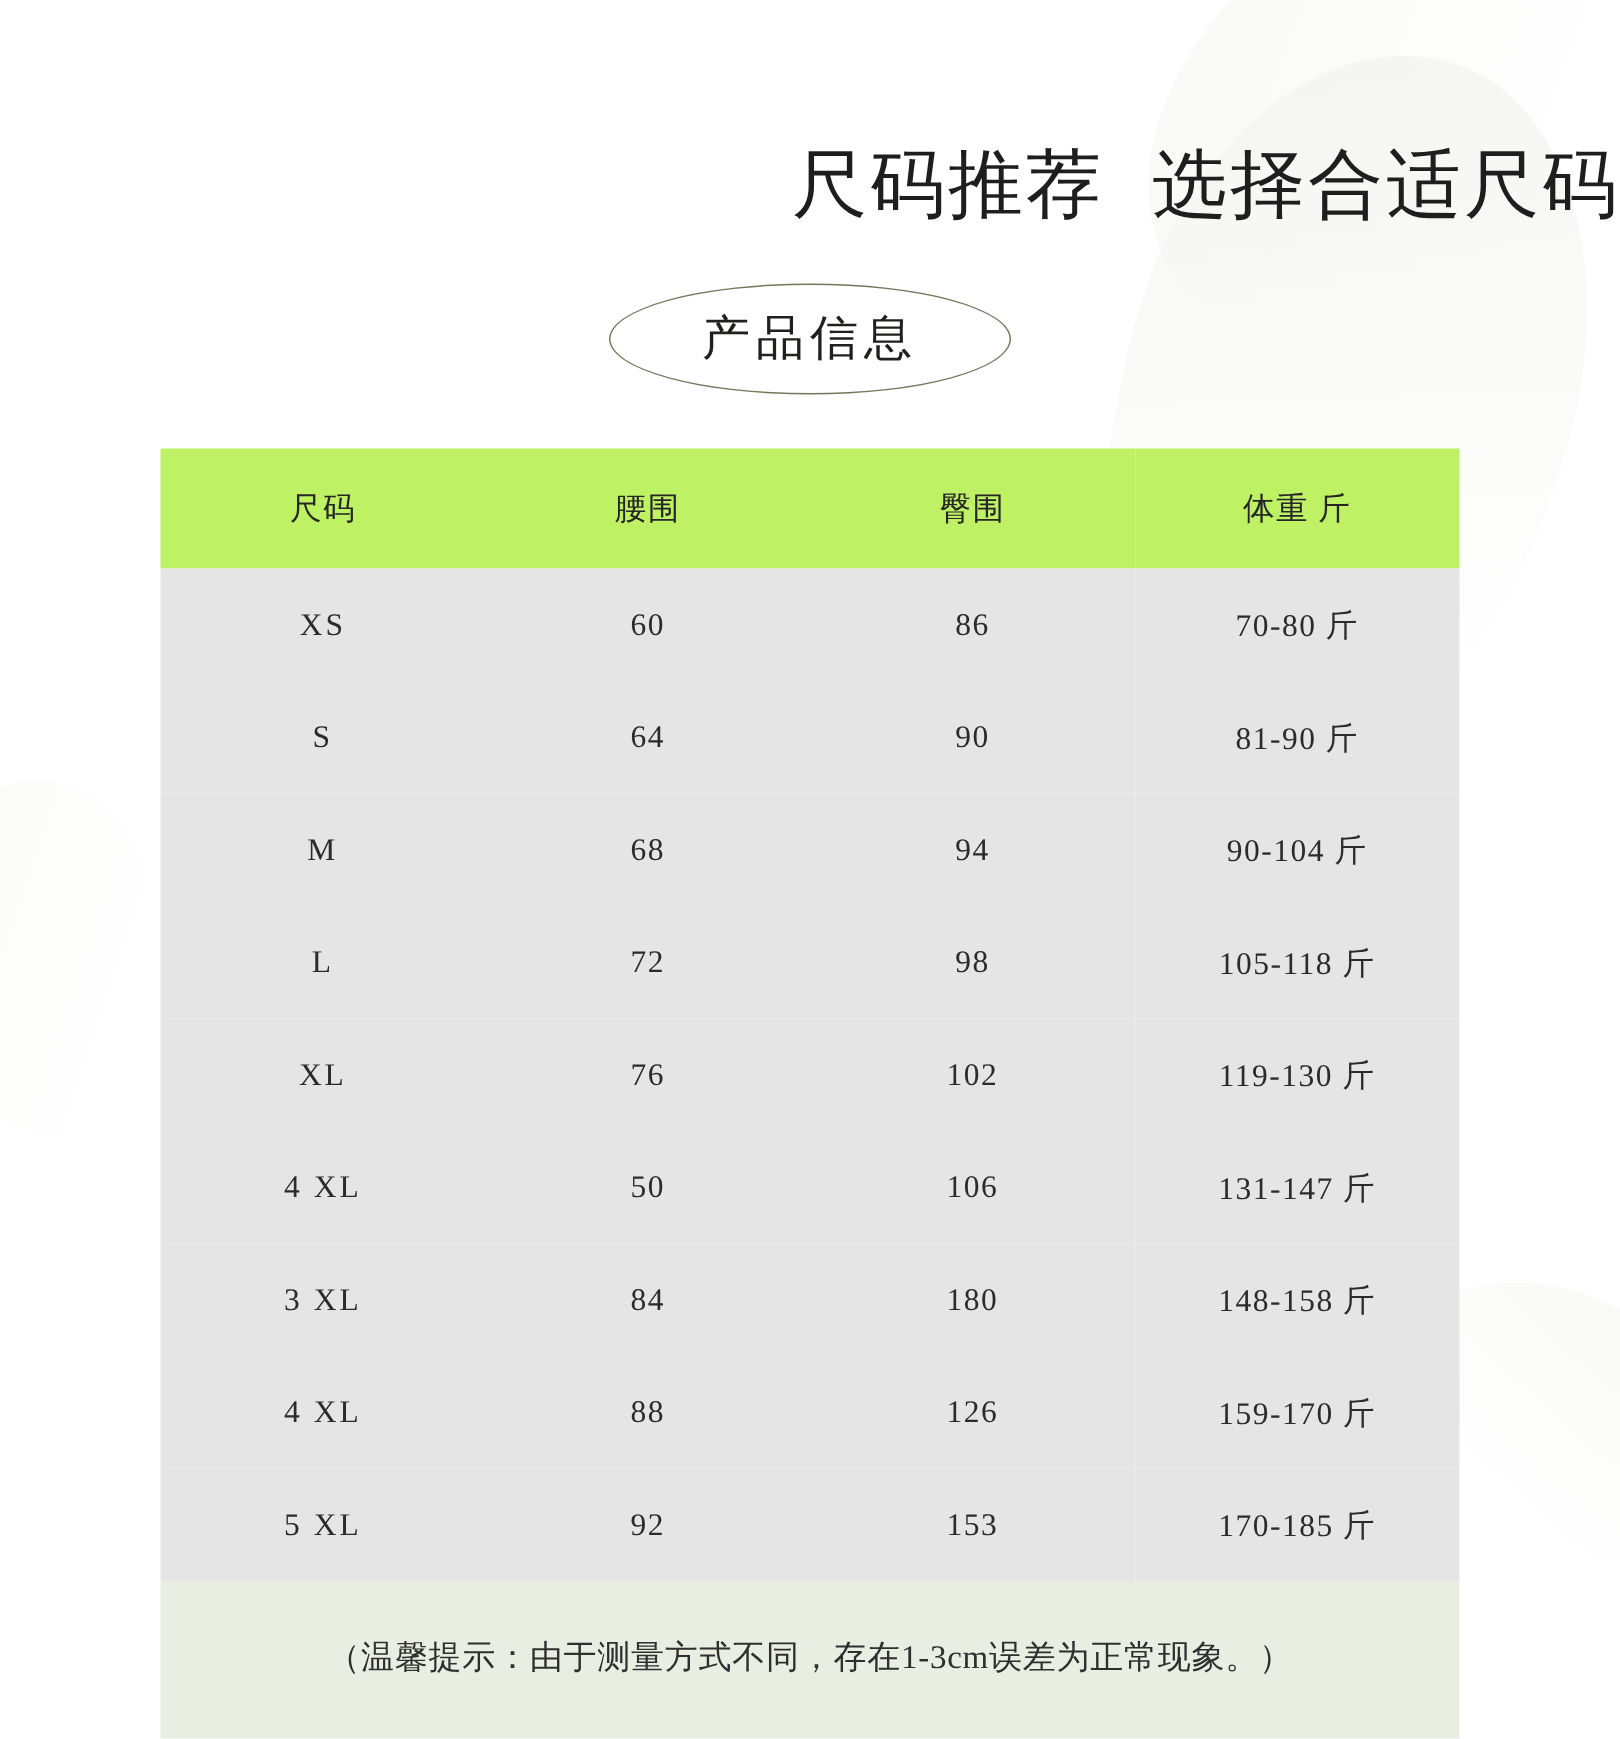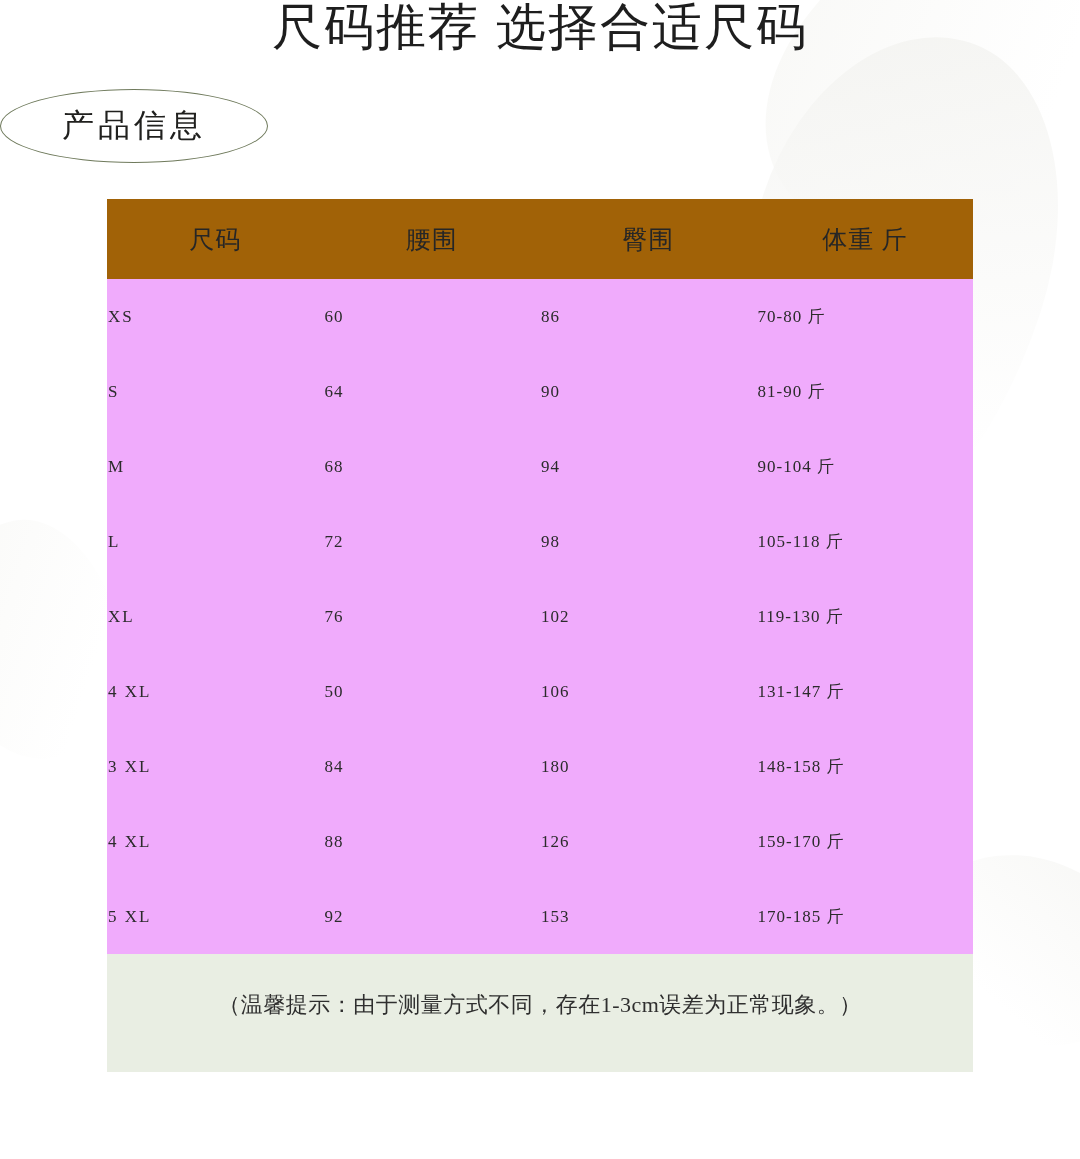--- a/index.html
+++ b/index.html
@@ -58,32 +58,33 @@
 
   .page {
     position: relative;
     z-index: 2;
     width: 1080px;
     height: 1159px;
     box-sizing: border-box;
   }
 
   .main-title {
-    text-align: center;
+    text-align: right;
     font-size: 50px;
     letter-spacing: 2px;
     color: #1e1e1e;
     font-weight: 400;
+    padding-top: 100px;
     line-height: 1.1;
-    font-family: Liberation Sans, sans-serif;
+    font-family: Liberation Mono, monospace;
   }
 
   .badge-wrap {
     display: flex;
-    justify-content: flex-start;
+    justify-content: center;
     margin-top: 34px;
   }
   .badge {
     width: 268px;
     height: 74px;
     border: 1.6px solid #6f7a5c;
     border-radius: 50%;
     display: flex;
     align-items: center;
     justify-content: center;
@@ -97,34 +98,34 @@
   .table-wrap {
     margin: 36px auto 0 auto;
     width: 866px;
   }
   table.size-table {
     width: 100%;
     border-collapse: collapse;
     table-layout: fixed;
   }
   table.size-table thead th {
-    background: #a16207;
+    background: #bef264;
     font-weight: 400;
-    font-size: 25px;
+    font-size: 21px;
     color: #262626;
     height: 78px;
     text-align: center;
     letter-spacing: 1px;
   }
   table.size-table tbody td {
     height: 73px;
-    text-align: left;
-    font-size: 17px;
+    text-align: center;
+    font-size: 21px;
     color: #2b2b2b;
-    background: #f0abfc;
+    background: #e5e5e5;
     letter-spacing: 1px;
   }
   table.size-table tbody td.sz {
     letter-spacing: 2px;
   }
 
   .note {
     width: 866px;
     margin: 0 auto;
     background: #e9eee3;

